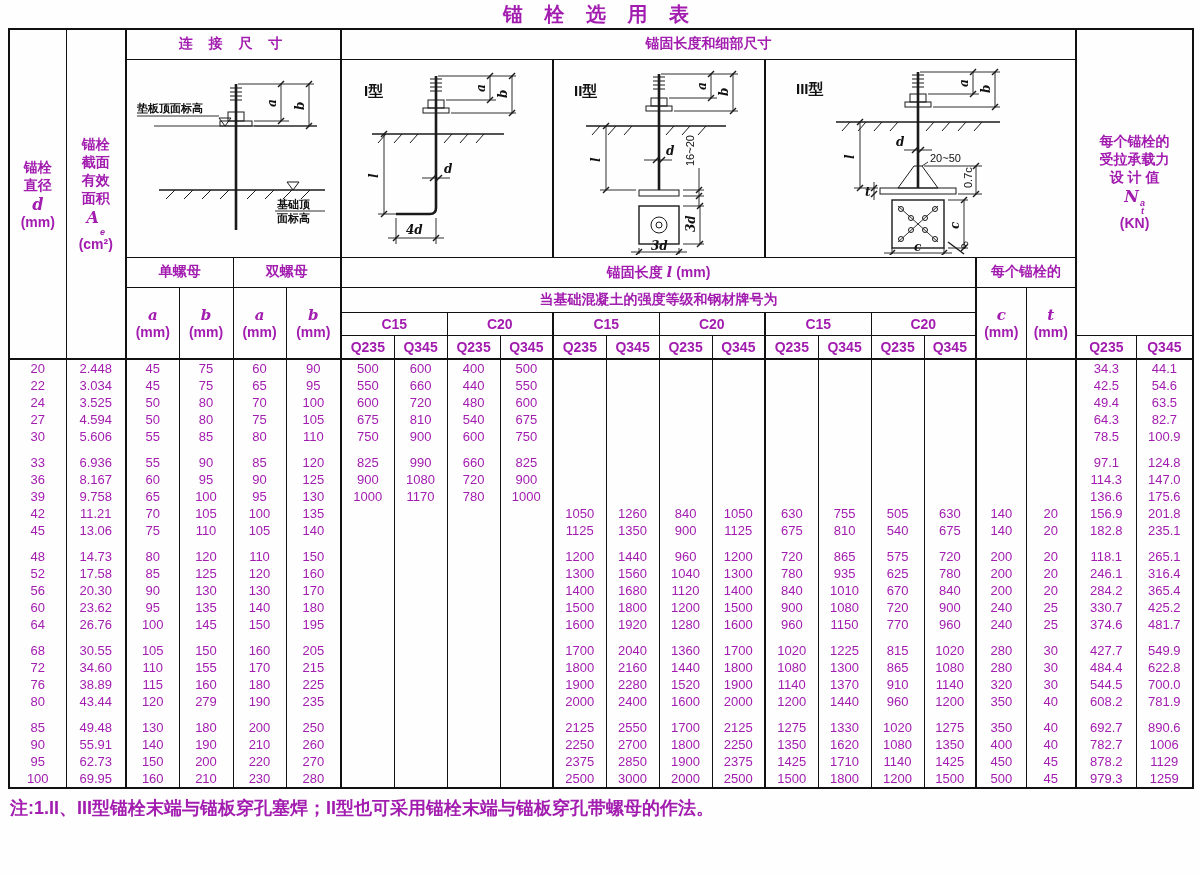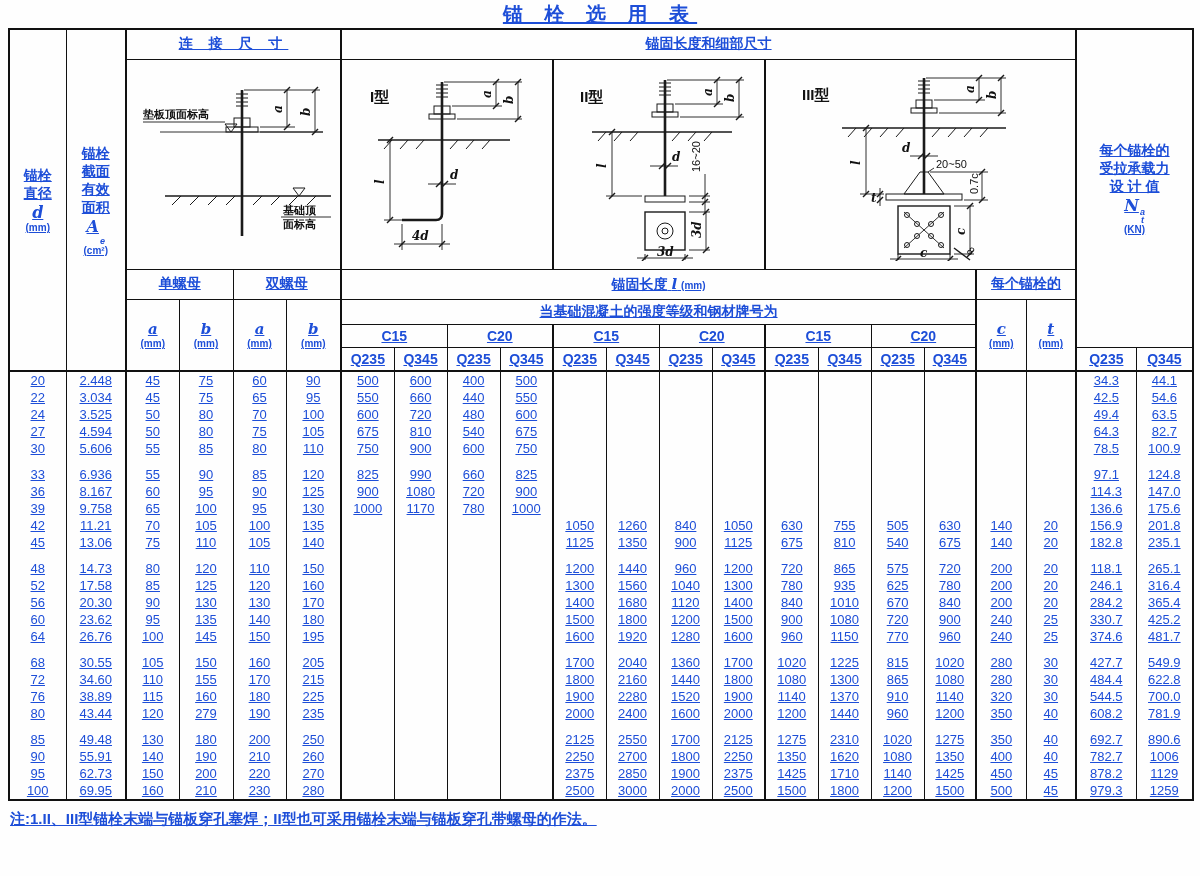--- a/index.html
+++ b/index.html
@@ -1,19 +1,19 @@
 <!DOCTYPE html>
 <html><head>
 <meta charset="utf-8">
 <style>
   * { margin:0; padding:0; box-sizing:border-box; }
   body { background:#fff; }
   .page {
     width:1200px; height:876px; background:#fefefe; position:relative;
-    font-family:"Liberation Sans", sans-serif; color:#1d4ed8; overflow:hidden;text-decoration:underline;
+    font-family:"Liberation Sans", sans-serif; color:#a21caf; overflow:hidden;
   }
   .title {
     height:28px; line-height:28px; text-align:center;
     font-size:20px; font-weight:bold; letter-spacing:8px;
   }
   table.main {
     border-collapse:collapse; table-layout:fixed;
     margin-left:8px; width:1184px;
     border:2px solid #111;
   }
@@ -31,27 +31,27 @@
   tr.h6 th, .hb2 { border-bottom-width:2px !important; }
   tr.h1 { height:30px; }
   tr.h2 { height:195px; }
   tr.h3 { height:30px; }
   tr.h4 { height:25px; }
   tr.h5 { height:23px;margin-top:16px; }
   tr.h6 { height:24px; }
   .stack { display:flex; flex-direction:column; justify-content:space-evenly; height:100%; align-items:center; }
   .sym { font-family:"DejaVu Serif", serif; font-style:italic; font-size:16px; font-weight:bold; }
   .sym-sm { font-family:"DejaVu Serif", serif; font-style:italic; font-size:15px; font-weight:bold; }
-  .unit { font-size:10px; font-weight:bold; }
+  .unit { font-size:14px; font-weight:bold; }
   .supsub { display:inline-flex; flex-direction:column; vertical-align:-4px; line-height:8px; font-size:9px; margin-left:1px; }
   .supsub .ss-sup { font-style:italic; }
   .supsub .ss-sub { font-style:italic; }
-  .diag { vertical-align:top; padding:8px;margin-top:44px; }
+  .diag { vertical-align:top; padding:2px;margin-top:44px; }
   .diag svg { display:block; }
-  .notes { margin:6px 0 0 10px; font-size:15px; font-weight:bold; line-height:1.55; }
+  .notes { margin:6px 0 0 10px; font-size:18px; font-weight:bold; line-height:1.55; }
   .notes .note2 { padding-left:27px; }
   
   svg line, svg path, svg rect, svg polygon, svg circle { stroke:#1a1a1a; fill:none; stroke-width:1; }
   svg .bolt { stroke-width:2.6; }
   svg .thin { stroke-width:0.9; }
   svg .thk  { stroke-width:1.4; }
   svg text { fill:#111; stroke:none; }
   svg .dimtxt { font-family:"DejaVu Serif", serif; font-style:italic; font-size:12px; font-weight:bold; }
   svg .dimnum { font-family:"Liberation Sans", sans-serif; font-size:11px; font-weight:normal; }
   svg .cjk { font-family:"Liberation Sans", sans-serif; font-size:11px; font-weight:bold; }
@@ -1044,21 +1044,21 @@
           <td>250</td>
           <td></td>
           <td></td>
           <td></td>
           <td></td>
           <td>2125</td>
           <td>2550</td>
           <td>1700</td>
           <td>2125</td>
           <td>1275</td>
-          <td>2310</td>
+          <td>1330</td>
           <td>1020</td>
           <td>1275</td>
           <td>350</td>
           <td>40</td>
           <td>692.7</td>
           <td>890.6</td>
         </tr>
         <tr>
           <td>90</td>
           <td>55.91</td>

